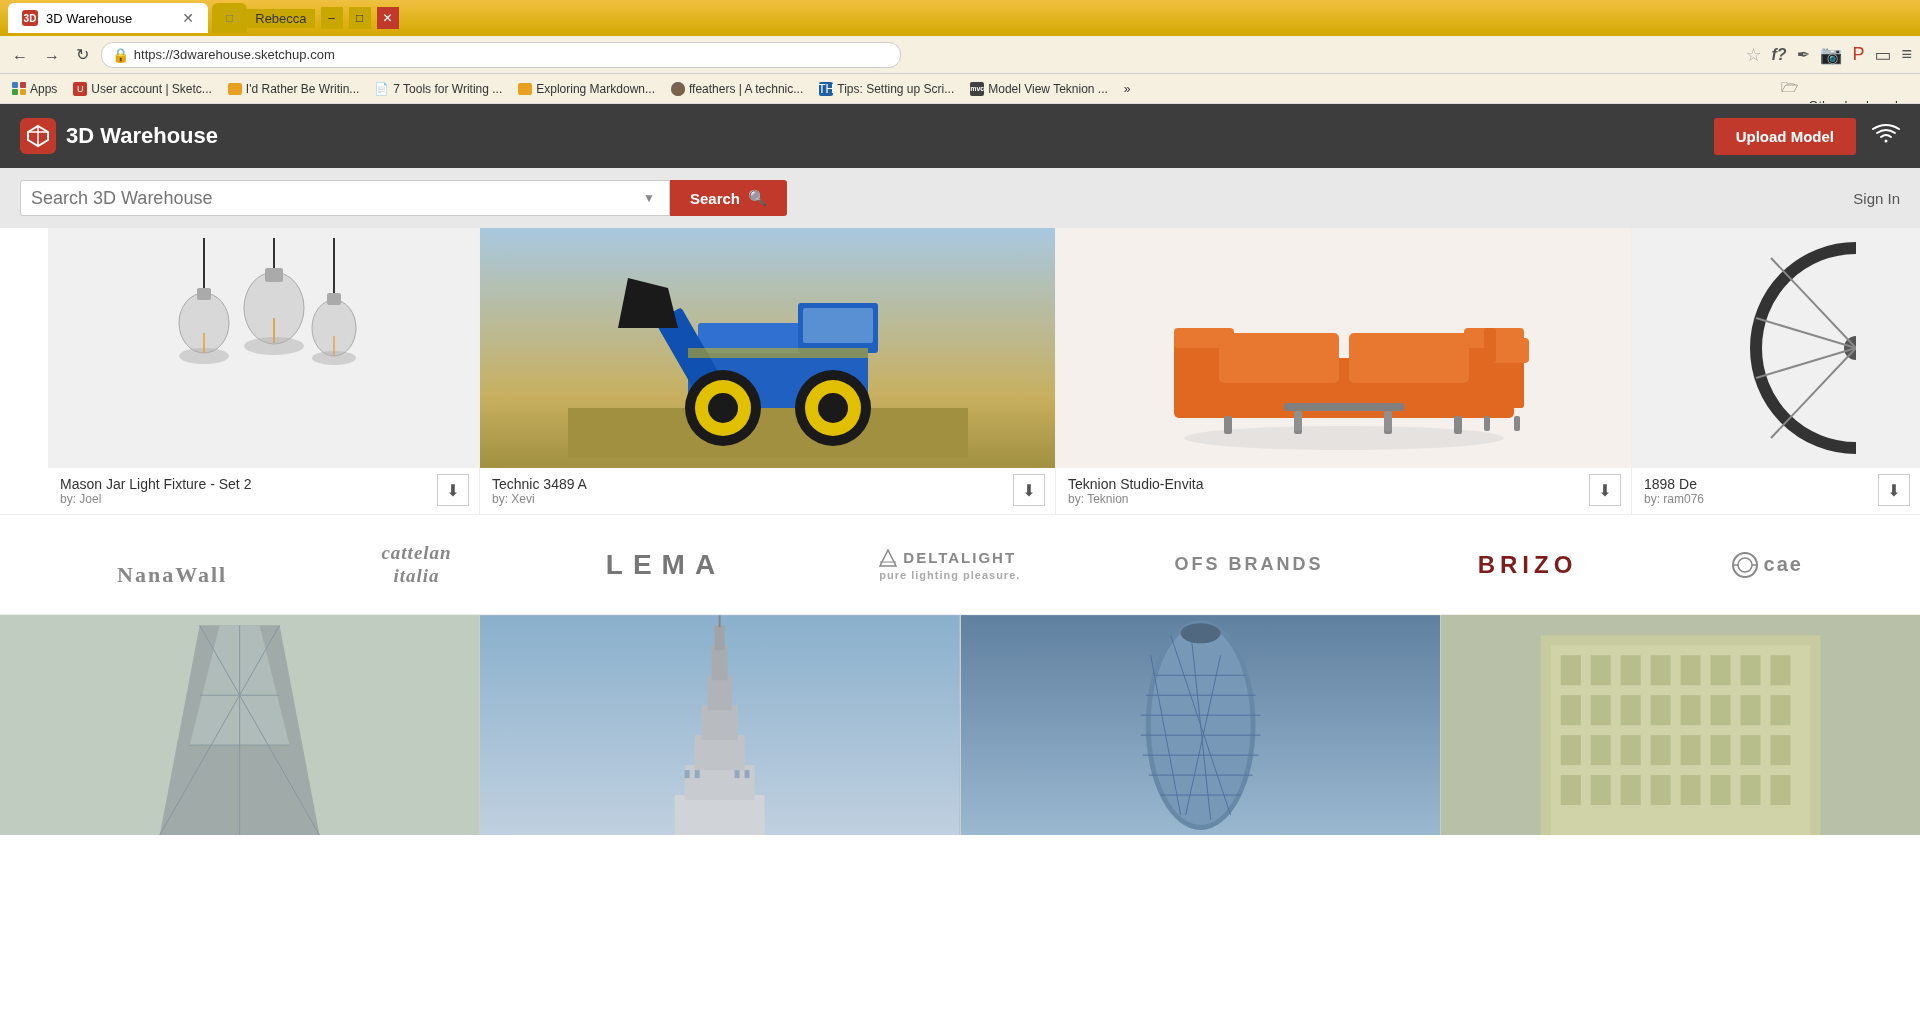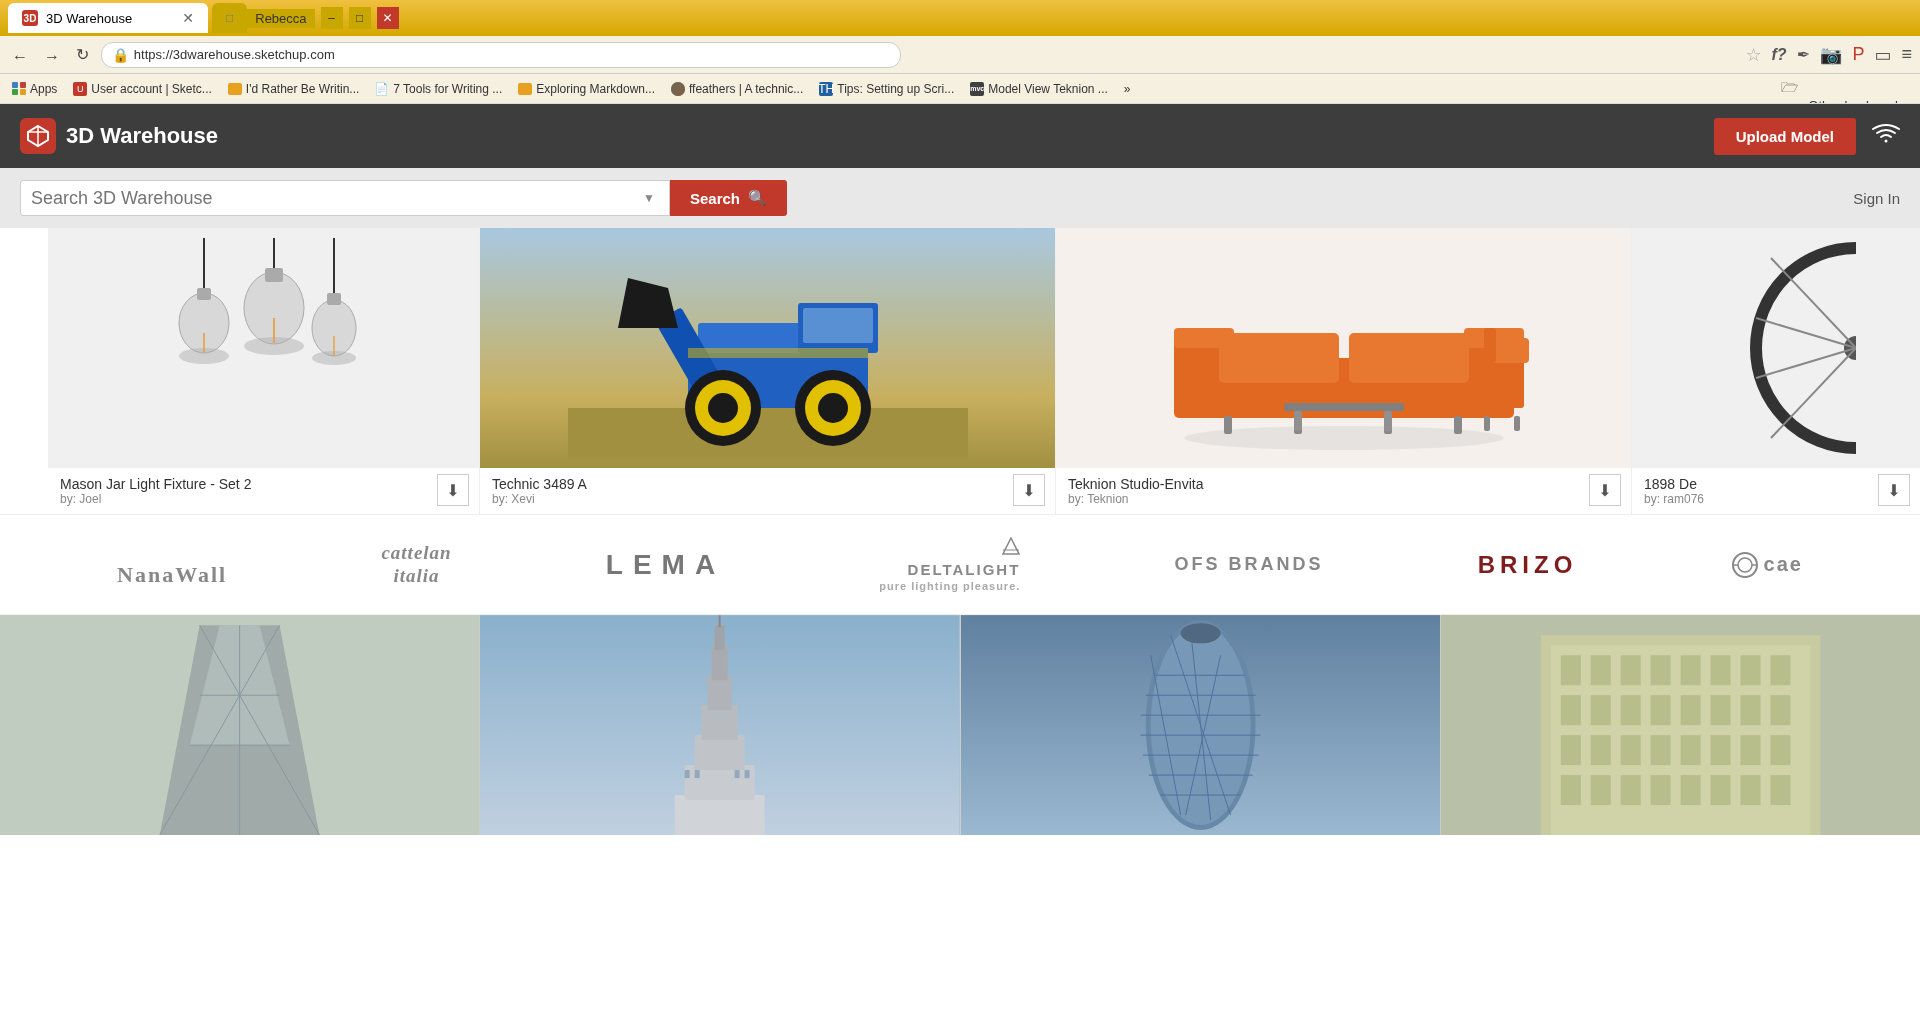--- a/index.html
+++ b/index.html
@@ -629,21 +629,21 @@
       <button class="download-btn">⬇</button>
     </div>
   </div>
 </div>
 
 <div class="brand-strip">
   <div class="brand-logo brand-nanawall">NanaWall</div>
   <div class="brand-logo brand-cattelan" style="font-family: Georgia, serif; font-size: 19px; font-style: italic; line-height: 1.2; text-align: center;">cattelan<br>italia</div>
   <div class="brand-logo brand-lema" style="font-family: Arial, sans-serif; font-size: 28px; letter-spacing: 10px; color: #777;">LEMA</div>
   <div class="brand-logo" style="text-align:center; color: #888;">
-    <div style="display:flex; align-items:flex-end; gap:6px; font-size:15px; letter-spacing:2px;flex-direction:column;">
+    <div style="display:flex; align-items:center; gap:6px; font-size:15px; letter-spacing:2px;">
       <svg width="18" height="18" viewBox="0 0 18 18">
           <polygon points="9,1 17,17 1,17" fill="none" stroke="#888" stroke-width="1.5"></polygon>
           <line x1="1" y1="13" x2="17" y2="13" stroke="#888" stroke-width="1"></line>
         </svg>
       <span>DELTALIGHT</span>
     </div>
     <div style="font-size:11px; letter-spacing:1px; color: #aaa; margin-top:2px;">pure lighting pleasure.</div>
   </div>
   <div class="brand-logo" style="font-family: Arial, sans-serif; font-size: 18px; letter-spacing: 3px; color: #888;">OFS BRANDS</div>
   <div class="brand-logo" style="font-family: Arial, sans-serif; font-size: 24px; letter-spacing: 5px; color: #7f1d1d;">BRIZO</div>

